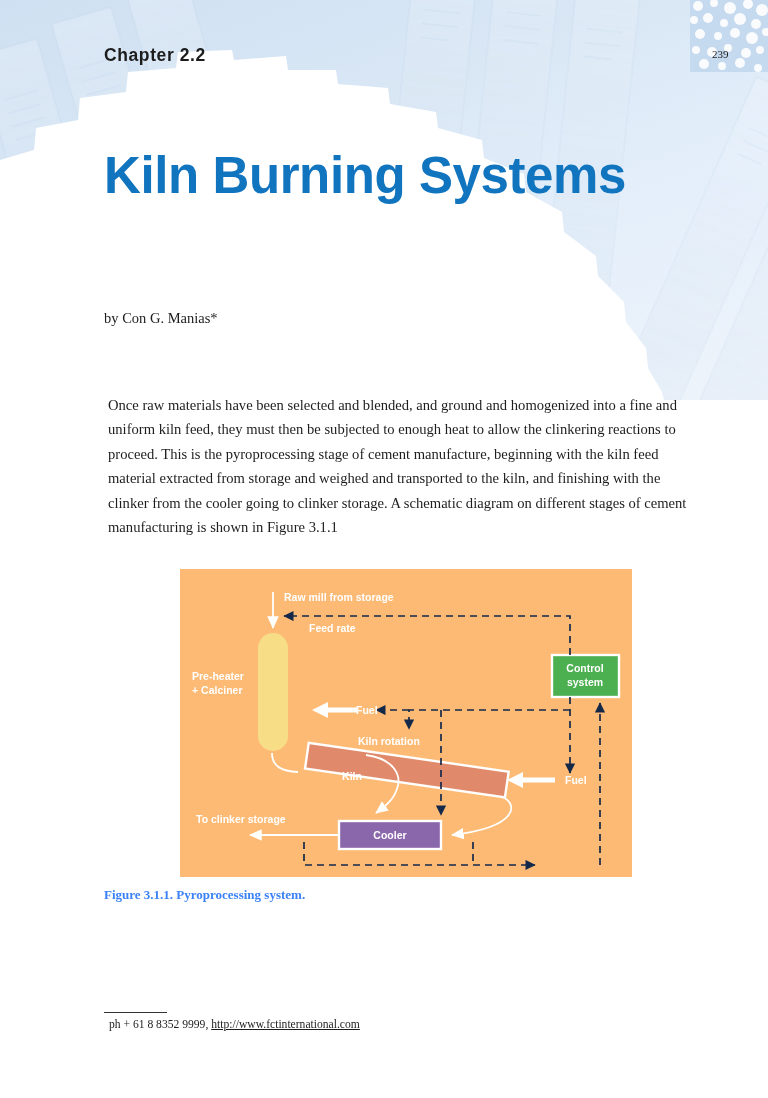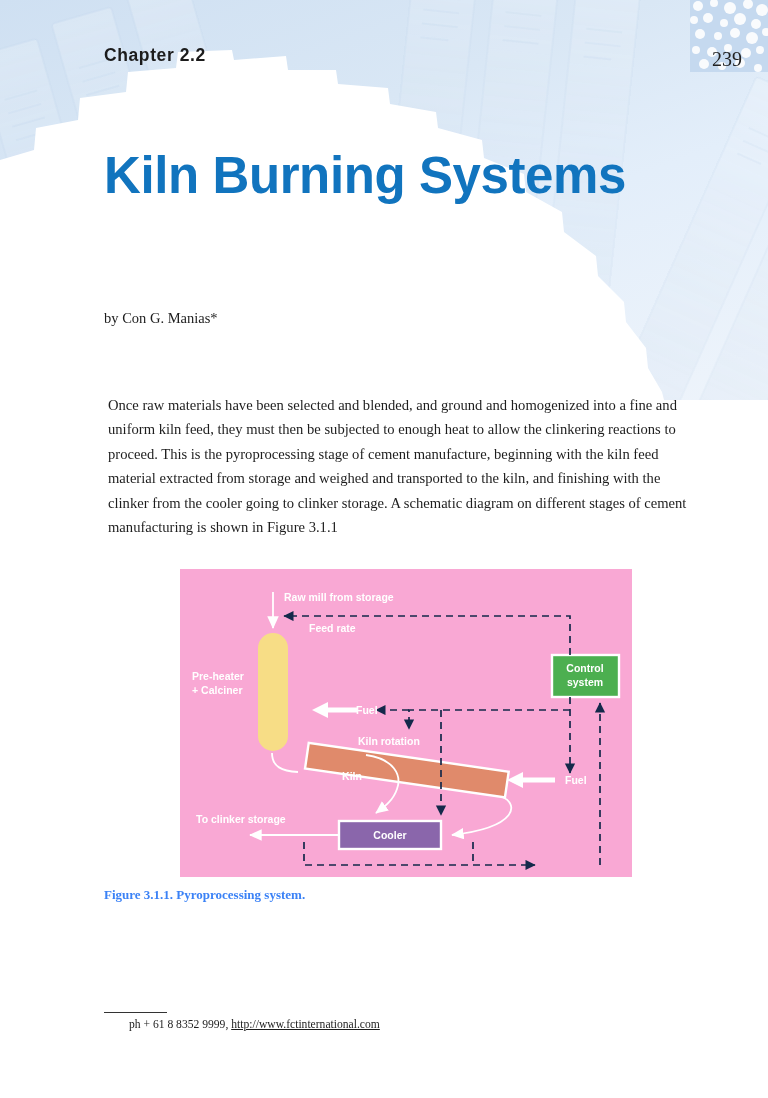--- a/index.html
+++ b/index.html
@@ -56,21 +56,21 @@
     font-weight: bold;
     font-size: 17.5px;
     letter-spacing: 0.6px;
     color: #1c1c1c;
     z-index: 20;
   }
   .page-number {
     position: absolute;
     left: 712px; top: 48px;
     font-family: "Liberation Serif", serif;
-    font-size: 20px;
+    font-size: 11px;
     color: #222222;
     z-index: 20;
   }
   .doc-title {
     position: absolute;
     left: 104px; top: 112px;
     font-family: "Liberation Sans", sans-serif;
     font-weight: bold;
     font-size: 51px;
     letter-spacing: -0.4px;
@@ -113,32 +113,32 @@
     line-height: 17px;
     color: #1d1d1d;
   }
   .footnote-rule {
     position: absolute;
     left: 104px; top: 1012px;
     width: 63px; height: 0;
     border-top: 1px solid #333;
   }
   .footnote-line { white-space: nowrap; }
-  .footnote-line.second { padding-left: 5px; margin-left: 20px; }
+  .footnote-line.second { padding-left: 5px; }
   .footnote a, .footnote .link {
     color: #1d1d1d;
     text-decoration: underline;
   }
 
   
   .figure-box {
     position: absolute;
     left: 180px; top: 569px;
     width: 452px; height: 308px;
-    background: #f9a8d4;
+    background: #fdba74;
     text-align: right;
   }
   .figure-box svg { display: block; }
 
   .dg-label {
     font-family: "Liberation Sans", sans-serif;
     font-weight: bold;
     fill: #ffffff;
   }
 </style>

